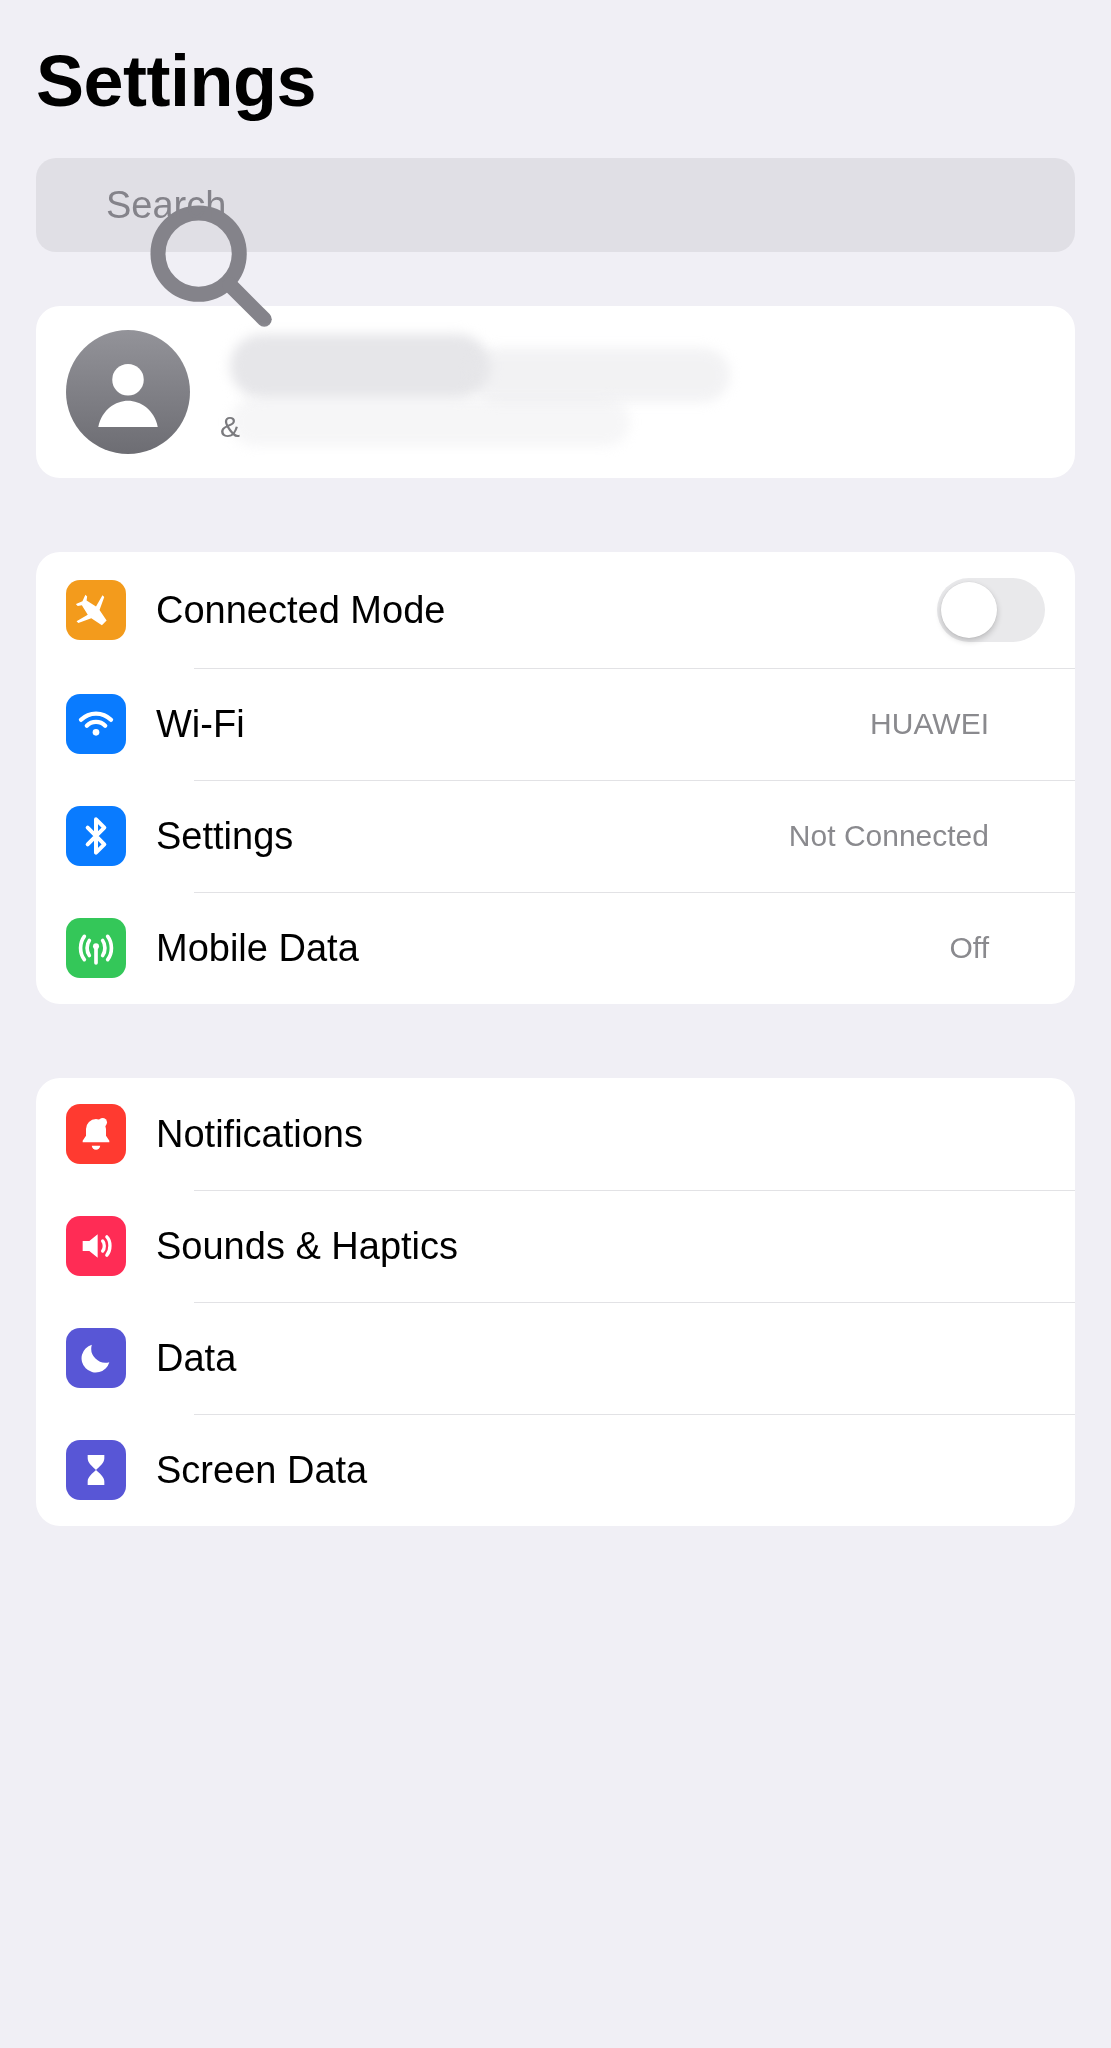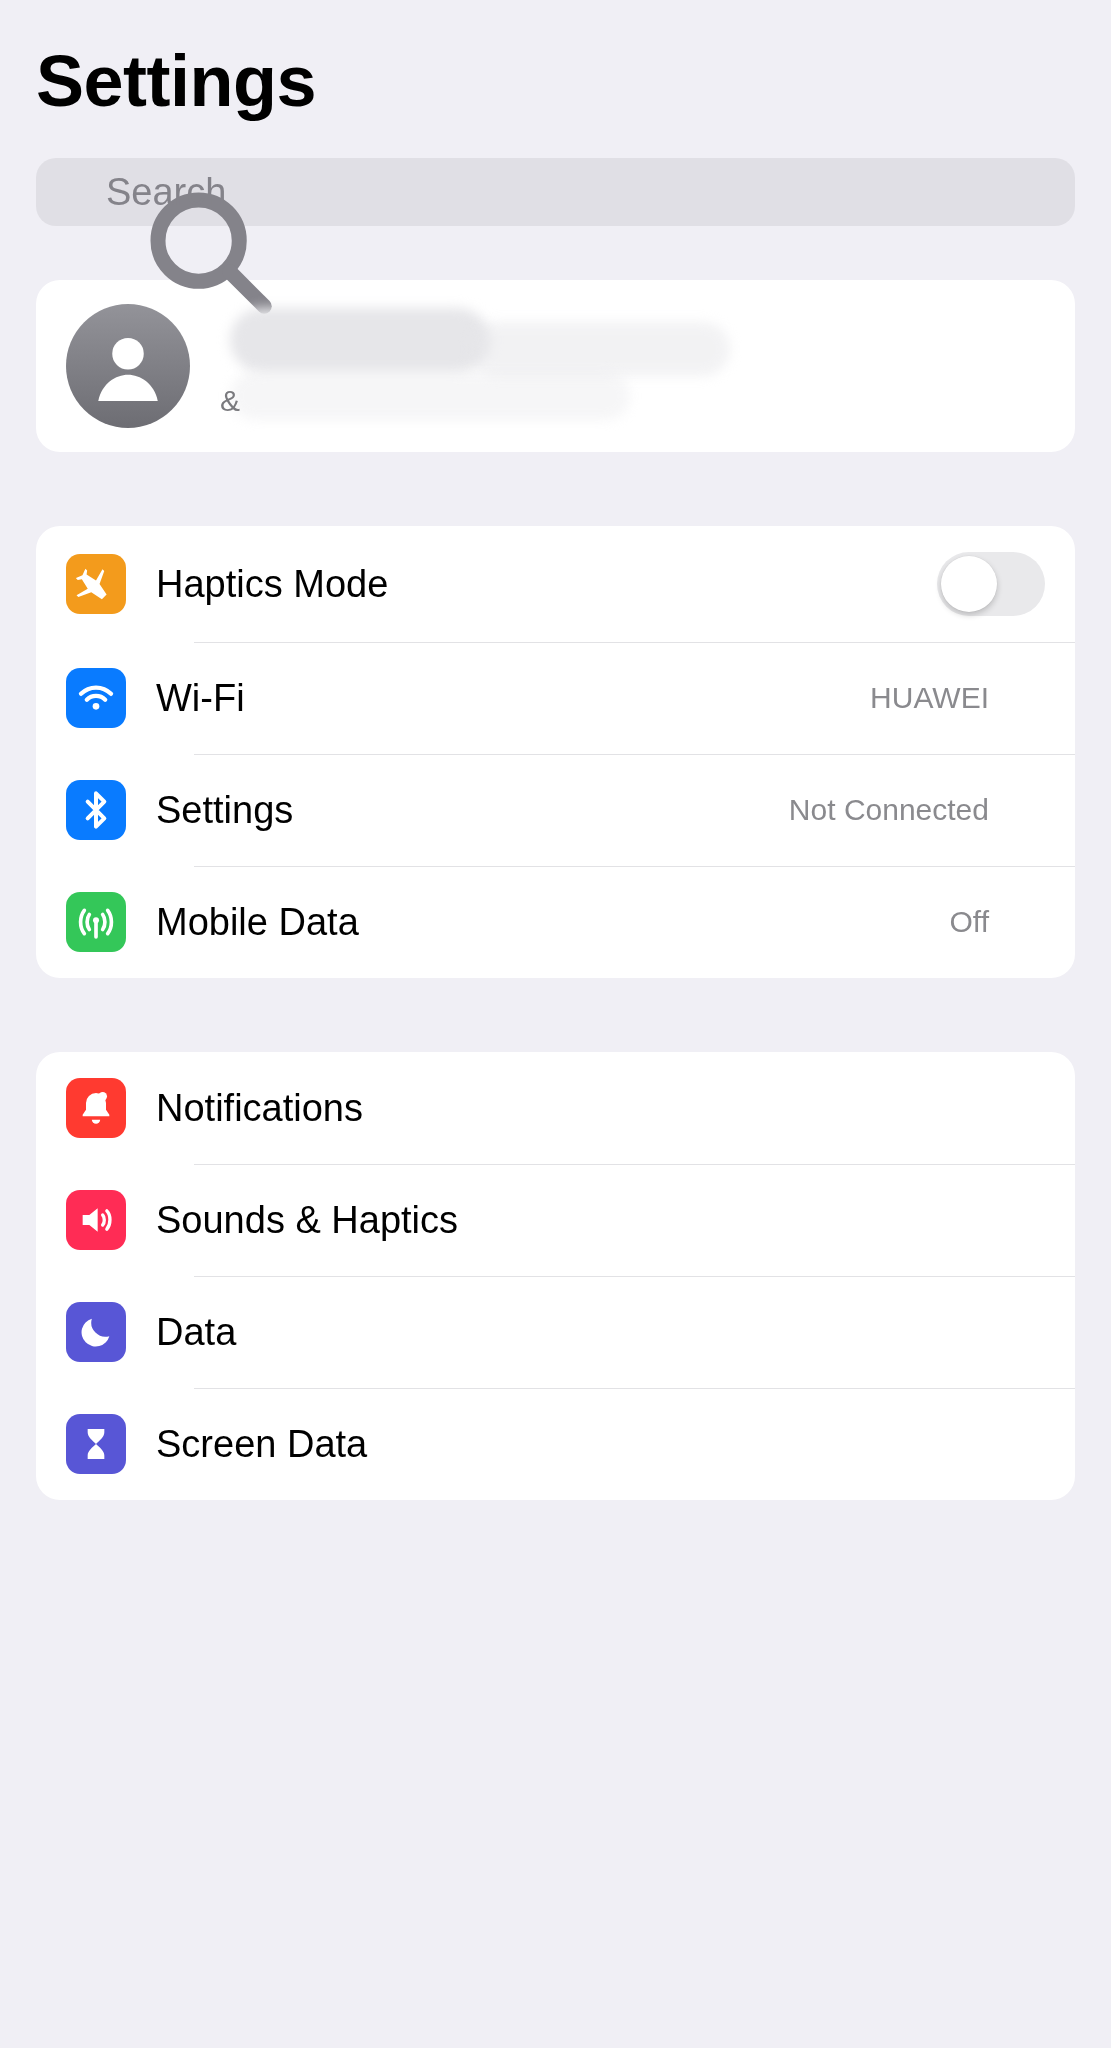--- a/index.html
+++ b/index.html
@@ -17,21 +17,21 @@
     font-size: 72px;
     font-weight: 700;
     letter-spacing: -0.5px;
     margin-bottom: 36px;
   }
   .search-bar {
     display: flex;
     align-items: center;
     background: #e0dfe5;
     border-radius: 20px;
-    height: 68px;
+    height: 94px;
     padding: 0 22px;
     gap: 14px;
     margin-bottom: 54px;
   }
   .search-bar .s-icon { width: 34px; height: 34px; color: #84838a; flex: 0 0 auto; }
   .search-bar input {
     border: none; background: transparent; outline: none;
     font-size: 38px; color: #000; flex: 1;
   }
   .search-bar input::placeholder { color: #84838a; }
@@ -191,21 +191,21 @@
   </div>
 
   <div class="card">
 
     <div class="row">
       <span class="icon-badge bg-orange">
           <svg>
             <use href="#ic-airplane"></use>
           </svg>
         </span>
-      <span class="label">Haptics Mode</span>
+      <span class="label">Connected Mode</span>
       <span class="toggle">
           <span class="knob"></span>
         </span>
     </div>
 
     <div class="row">
       <span class="icon-badge bg-blue">
           <svg>
             <use href="#ic-wifi"></use>
           </svg>

